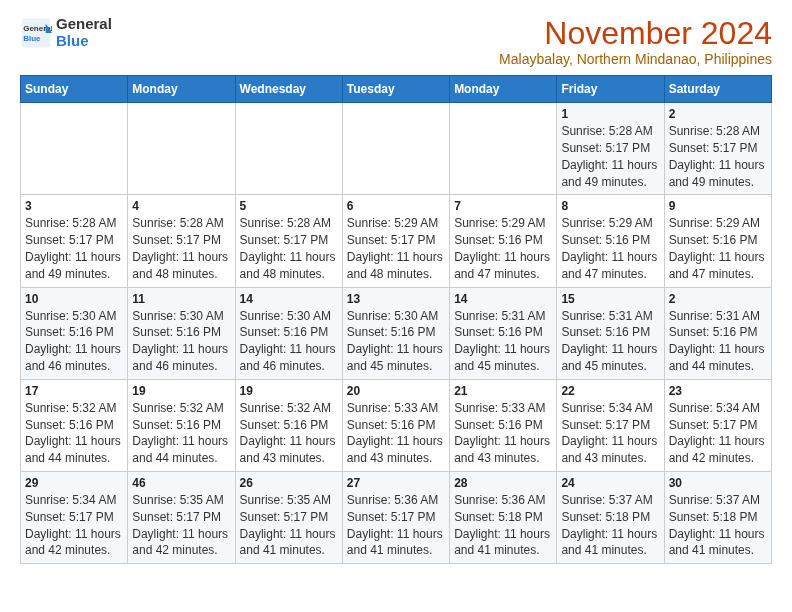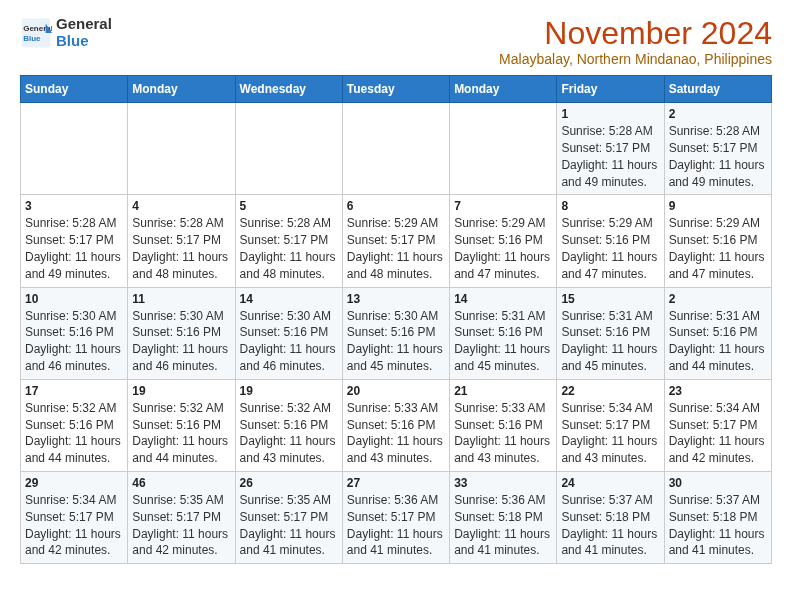--- a/index.html
+++ b/index.html
@@ -328,21 +328,21 @@
 and 41 minutes.</div>
           </td>
           <td>
             <span class="day-num">27</span>
             <div class="day-info" style="white-space: pre-line;">Sunrise: 5:36 AM
 Sunset: 5:17 PM
 Daylight: 11 hours
 and 41 minutes.</div>
           </td>
           <td>
-            <span class="day-num">33</span>
+            <span class="day-num">28</span>
             <div class="day-info" style="white-space: pre-line;">Sunrise: 5:36 AM
 Sunset: 5:18 PM
 Daylight: 11 hours
 and 41 minutes.</div>
           </td>
           <td>
             <span class="day-num">24</span>
             <div class="day-info" style="white-space: pre-line;">Sunrise: 5:37 AM
 Sunset: 5:18 PM
 Daylight: 11 hours

